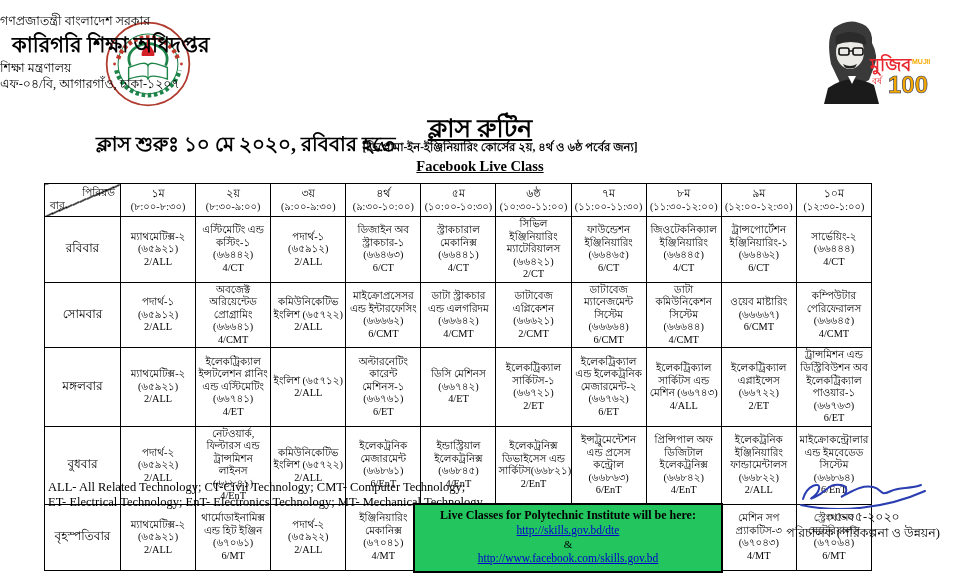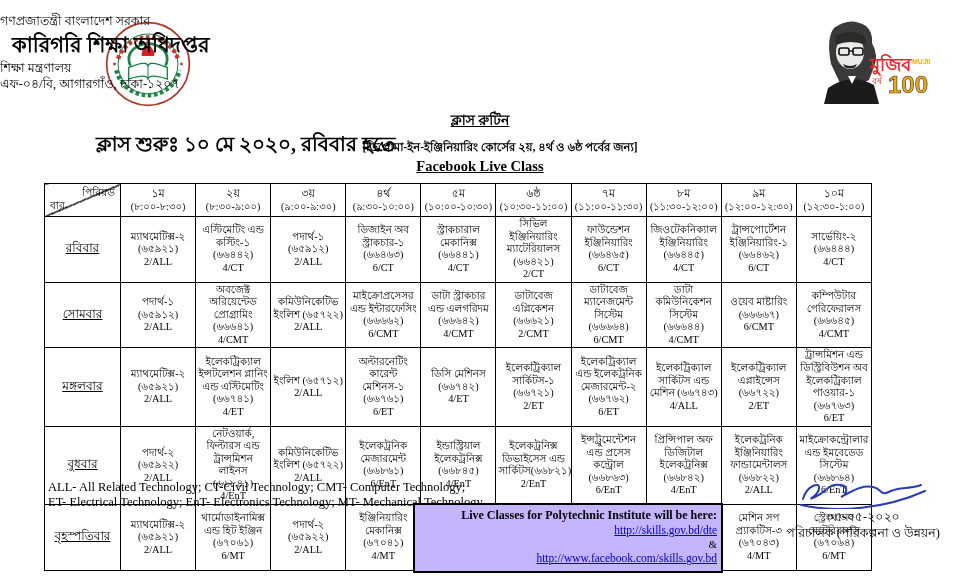--- a/index.html
+++ b/index.html
@@ -8,41 +8,41 @@
     font-family:"Liberation Serif","DejaVu Serif",serif;color:#000;overflow:hidden;
     margin:0 auto;
   }
   
   .seal-logo{position:absolute;left:104px;top:20px;width:88px;height:88px;}
   .mujib-logo{position:absolute;left:812px;top:14px;width:118px;height:92px;}
   .header-text{position:absolute;left:0;right:0;top:14px;text-align:left;line-height:1.25;}
   .h-line{font-size:12.5px;}
   .h-org{font-size:21px;font-weight:bold;margin:2px 0 3px 12px;}
   
-  .routine-title{position:absolute;left:0;right:0;top:109px;text-align:center;font-size:14px;font-weight:bold;text-decoration:underline;}
+  .routine-title{position:absolute;left:0;right:0;top:109px;text-align:center;font-size:25px;font-weight:bold;text-decoration:underline;}
   .start-note{position:absolute;left:96px;top:129px;font-size:20px;font-weight:bold;}
   .course-note{position:absolute;left:330px;width:340px;top:139px;text-align:center;font-size:11.5px;font-weight:bold;}
   .fb-live{position:absolute;left:0;right:0;top:158px;text-align:center;font-size:14.5px;font-weight:bold;text-decoration:underline;}
   
   table.routine{position:absolute;left:44px;top:183px;width:828px;border-collapse:collapse;table-layout:fixed;}
   table.routine th,table.routine td{border:1px solid #000;text-align:center;vertical-align:middle;padding:1px 2px;font-weight:normal;}
   col.day-col{width:76px;}
   th.corner{position:relative;height:30px;padding:0;
     background:linear-gradient(to bottom right,transparent calc(50% - 0.7px),#000 calc(50% - 0.7px),#000 calc(50% + 0.7px),transparent calc(50% + 0.7px));}
   .c-top{position:absolute;top:1px;right:5px;font-size:10.5px;}
   .c-bot{position:absolute;bottom:1px;left:5px;font-size:10.5px;}
   th.phead{font-size:11px;line-height:1.25;}
   .ptime{font-size:10px;}
-  th.day{font-size:12px;text-decoration:underline;}
+  th.day{font-size:12px;}
   td.class-cell{font-size:10.3px;line-height:1.22;}
   tbody tr{height:51px;}
   .tech{font-size:10.3px;}
   
   .legend{position:absolute;left:48px;top:480px;font-size:12.5px;line-height:1.22;}
-  .live-box{position:absolute;left:413px;top:503px;width:298px;border:2px solid #000;text-align:right;padding:3px 4px 5px 4px;background:#c4b5fd;}
+  .live-box{position:absolute;left:413px;top:503px;width:298px;border:2px solid #000;text-align:center;padding:3px 4px 5px 4px;background:#22c55e;}
   .live-title{font-size:12px;font-weight:bold;}
   .live-link{font-size:11.5px;color:#0000cc;text-decoration:underline;display:block;line-height:1.3;}
   .amp{font-size:11px;line-height:1.2;}
   .signature{position:absolute;left:768px;top:477px;width:190px;text-align:center;line-height:1.3;}
   .sig-img{display:block;margin:0 auto;}
   .sig-date{font-size:12.5px;}
   .sig-name{font-size:12.5px;}
   .sig-title{font-size:12.5px;}
 </style>
 </head>

